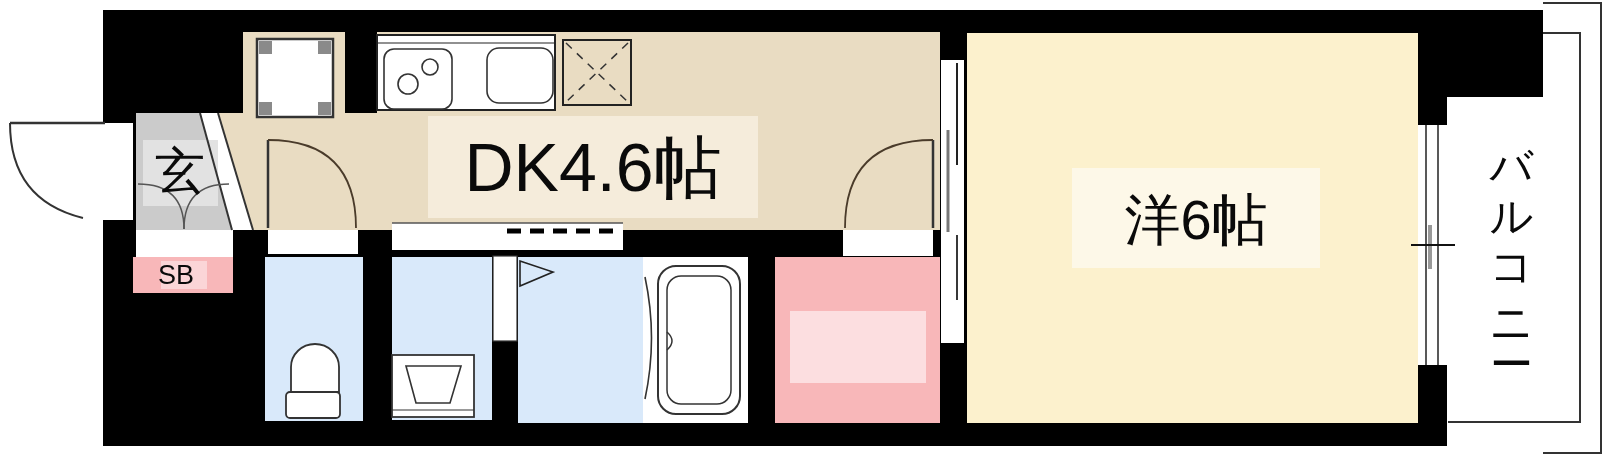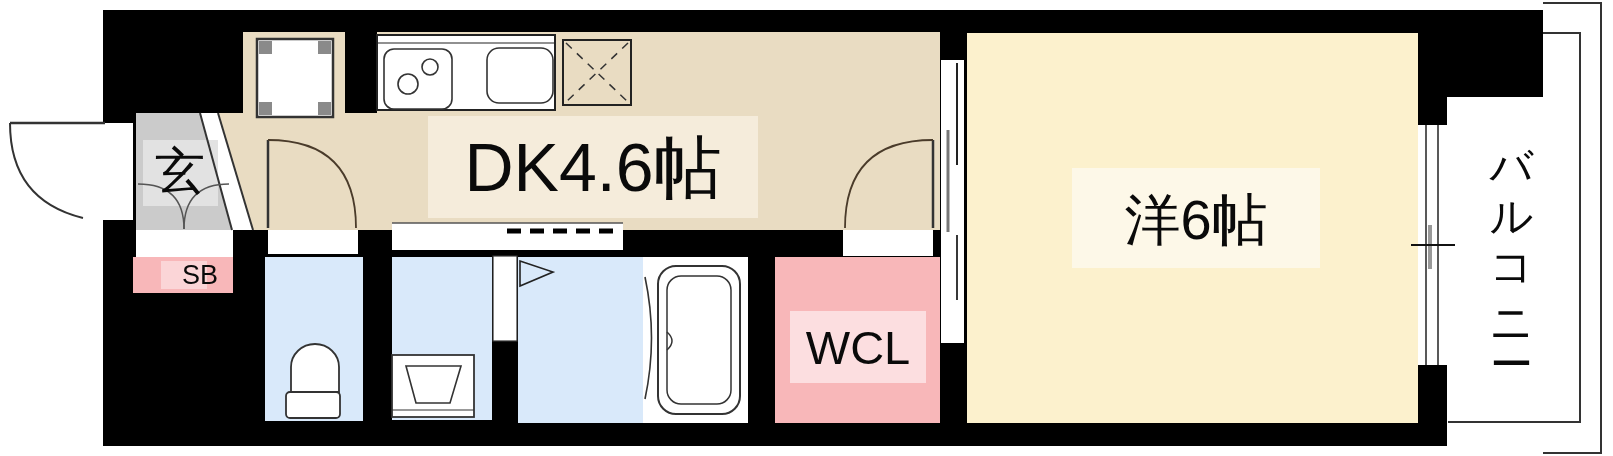--- a/index.html
+++ b/index.html
@@ -2,21 +2,21 @@
 <html><head>
 <meta charset="utf-8">
 <style>
   html,body{margin:0;padding:0;background:#fff;}
   .stage{position:relative;width:1613px;height:456px;background:#fff;overflow:hidden;
          font-family:"Liberation Sans","DejaVu Sans",sans-serif;}
   .stage svg{position:absolute;left:0;top:0;}
   .label{position:absolute;transform:translate(-50%,-50%);color:#0a0a0a;white-space:nowrap;
          font-weight:500;line-height:1;}
   .label-genkan{left:180px;top:171px;font-size:50px;}
-  .label-sb{left:200px;top:275px;font-size:27px;font-weight:400;}
+  .label-sb{left:176px;top:275px;font-size:27px;font-weight:400;}
   .label-dk{left:593px;top:167px;font-size:68px;}
   .label-wcl{left:858px;top:347px;font-size:47px;font-weight:400;}
   .label-western{left:1196px;top:220px;font-size:56px;}
   .label-balcony{left:1512px;top:118px;transform:translateX(-50%);font-size:43px;
                  writing-mode:vertical-rl;text-orientation:mixed;letter-spacing:7px;font-weight:400;}
 </style>
 </head>
 <body>
 
 <div class="stage">
@@ -109,16 +109,15 @@
   <rect x="1428" y="225" width="4" height="44" fill="#999999"></rect>
   <line x1="1411" y1="245" x2="1455" y2="245" stroke="#111111" stroke-width="2"></line>
 
   <polyline points="1543,3 1601,3 1601,453 1543,453" fill="none" stroke="#333333" stroke-width="2"></polyline>
   <polyline points="1543,33 1580,33 1580,422 1448,422" fill="none" stroke="#333333" stroke-width="2"></polyline>
 </svg>
 
   <div class="label label-genkan">玄</div>
   <div class="label label-sb">SB</div>
   <div class="label label-dk">DK4.6帖</div>
-  <div class="label label-wcl">WCL</div>
   <div class="label label-western">洋6帖</div>
   <div class="label label-balcony">バルコニー</div>
 </div>
 
 </body></html>

